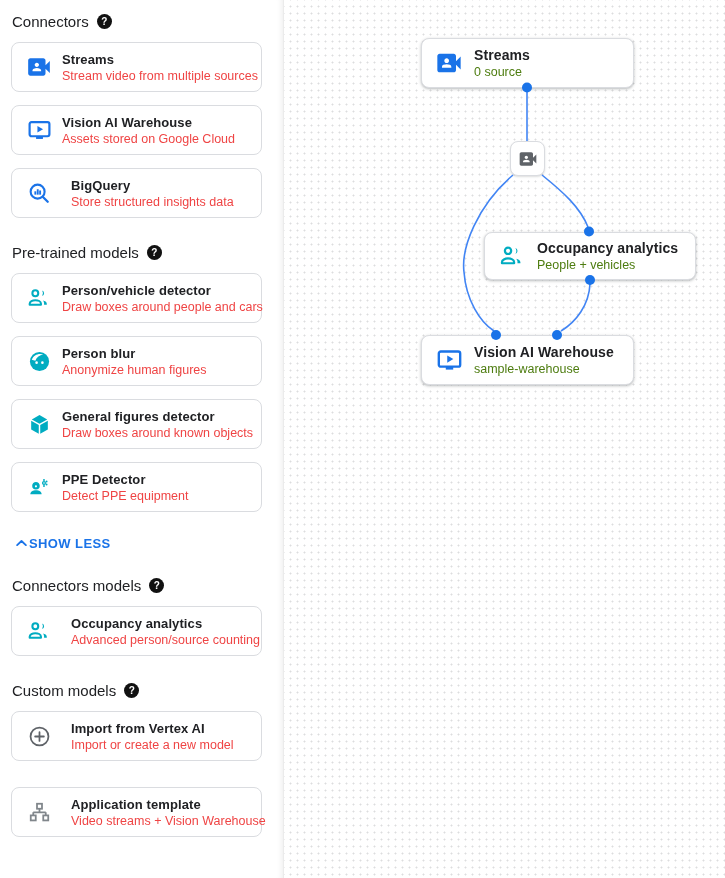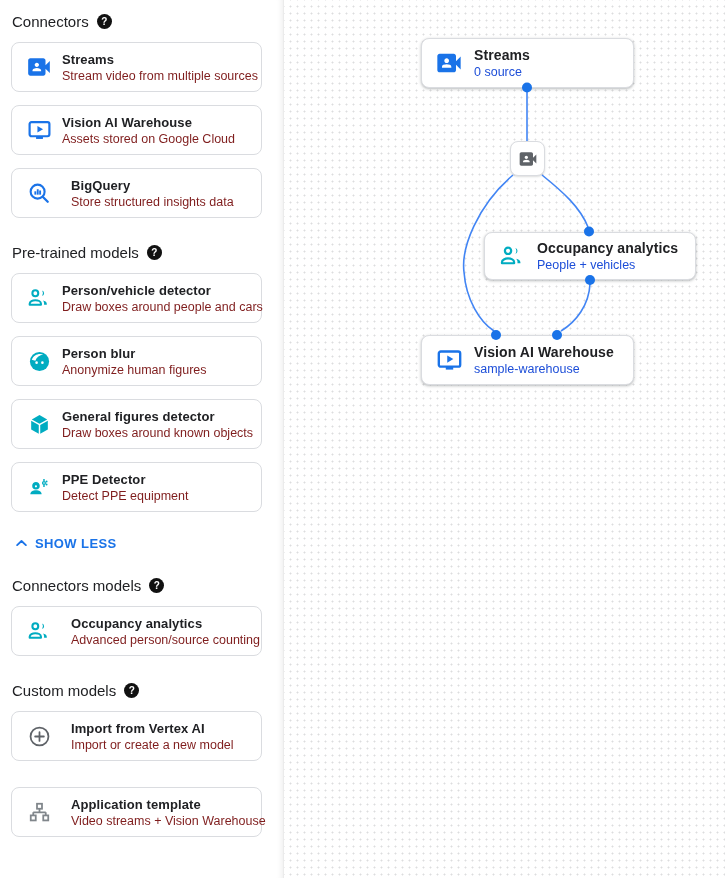--- a/index.html
+++ b/index.html
@@ -31,44 +31,44 @@
   .card {
     display: flex; align-items: center;
     width: 251px; height: 50px;
     border: 1px solid #dadce0; border-radius: 8px; background: #fff;
     padding-left: 14px; margin-bottom: 13px; cursor: pointer;
   }
   .card:last-child { margin-bottom: 0; gap: 9px; }
   .card .icon { width: 26px; height: 26px; flex: none; display: flex; align-items: center; justify-content: center; margin-right: 10px; }
   .card-text { min-width: 0; }
   .card-title { font-size: 13px; font-weight: bold; color: #202124; line-height: 17px; letter-spacing: .1px; }
-  .card-desc  { font-size: 12.5px; color: #7f1d1d; line-height: 16px; white-space: nowrap; }
+  .card-desc  { font-size: 12.5px; color: #ef4444; line-height: 16px; white-space: nowrap; }
   .show-less {
-    display: flex; align-items: center; gap: 6px;
+    display: flex; align-items: center; 
     color: #1a73e8; font-size: 13px; font-weight: bold; letter-spacing: .4px;
     margin: 24px 0 12px 3px; cursor: pointer;
   }
 
   
   .canvas {
     position: relative; flex: 1; height: 878px; background: #fff;
     background-image: radial-gradient(circle, rgba(95,99,104,0.22) 0.9px, transparent 1.1px);
     background-size: 7px 7px; background-position: 3px 3px;
   }
   .edges { position: absolute; left: 0; top: 0; z-index: 3; pointer-events: none; }
   .node {
     position: absolute; z-index: 2;
     display: flex; align-items: center;
     background: #fff; border: 1px solid #dadce0; border-radius: 8px;
     box-shadow: 0 1px 2px rgba(60,64,67,.22), 0 1px 3px 1px rgba(60,64,67,.10);
     padding-left: 13px; cursor: pointer;
   }
   .node .icon { width: 28px; height: 28px; margin-right: 11px; flex: none; display: flex; align-items: center; justify-content: center; }
   .node-title { font-size: 14px; font-weight: bold; color: #202124; line-height: 18px; letter-spacing: .1px; }
-  .node-sub   { font-size: 12.5px; color: #1d4ed8; line-height: 17px; }
+  .node-sub   { font-size: 12.5px; color: #4d7c0f; line-height: 17px; }
   #node-streams   { left: 137px; top: 38px;  width: 213px; height: 50px; }
   #node-occupancy { left: 200px; top: 232px; width: 212px; height: 48px; }
   #node-warehouse { left: 137px; top: 335px; width: 213px; height: 50px; }
   #node-mini {
     left: 226px; top: 141px; width: 35px; height: 35px;
     padding: 0; justify-content: center;
     box-shadow: 0 1px 2px rgba(60,64,67,.18);
   }
   #node-mini .icon { margin: 0; width: 20px; height: 20px; }
 </style>

